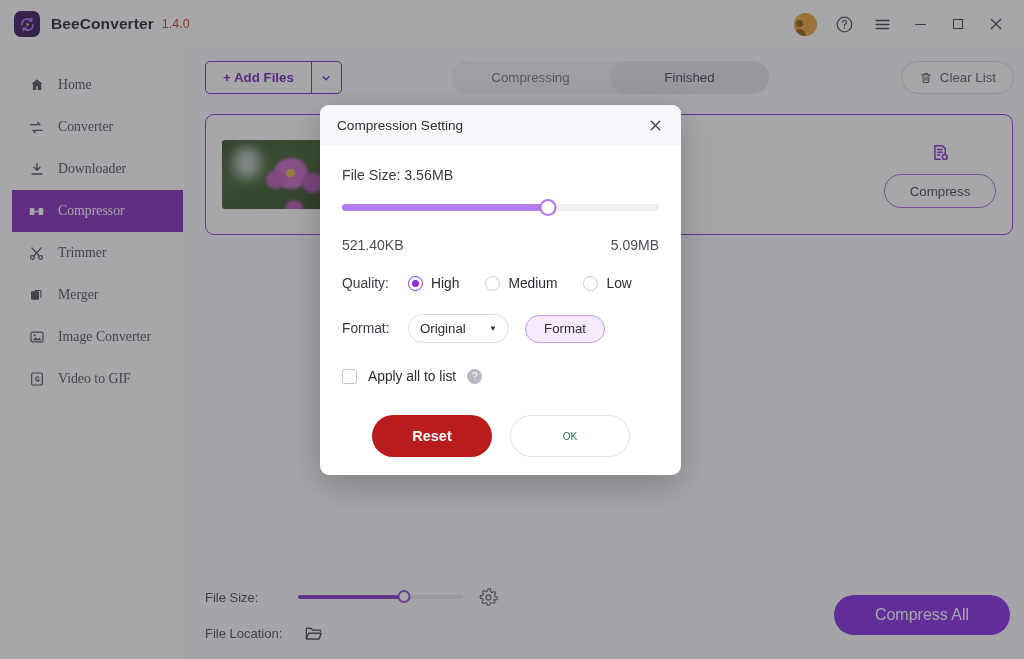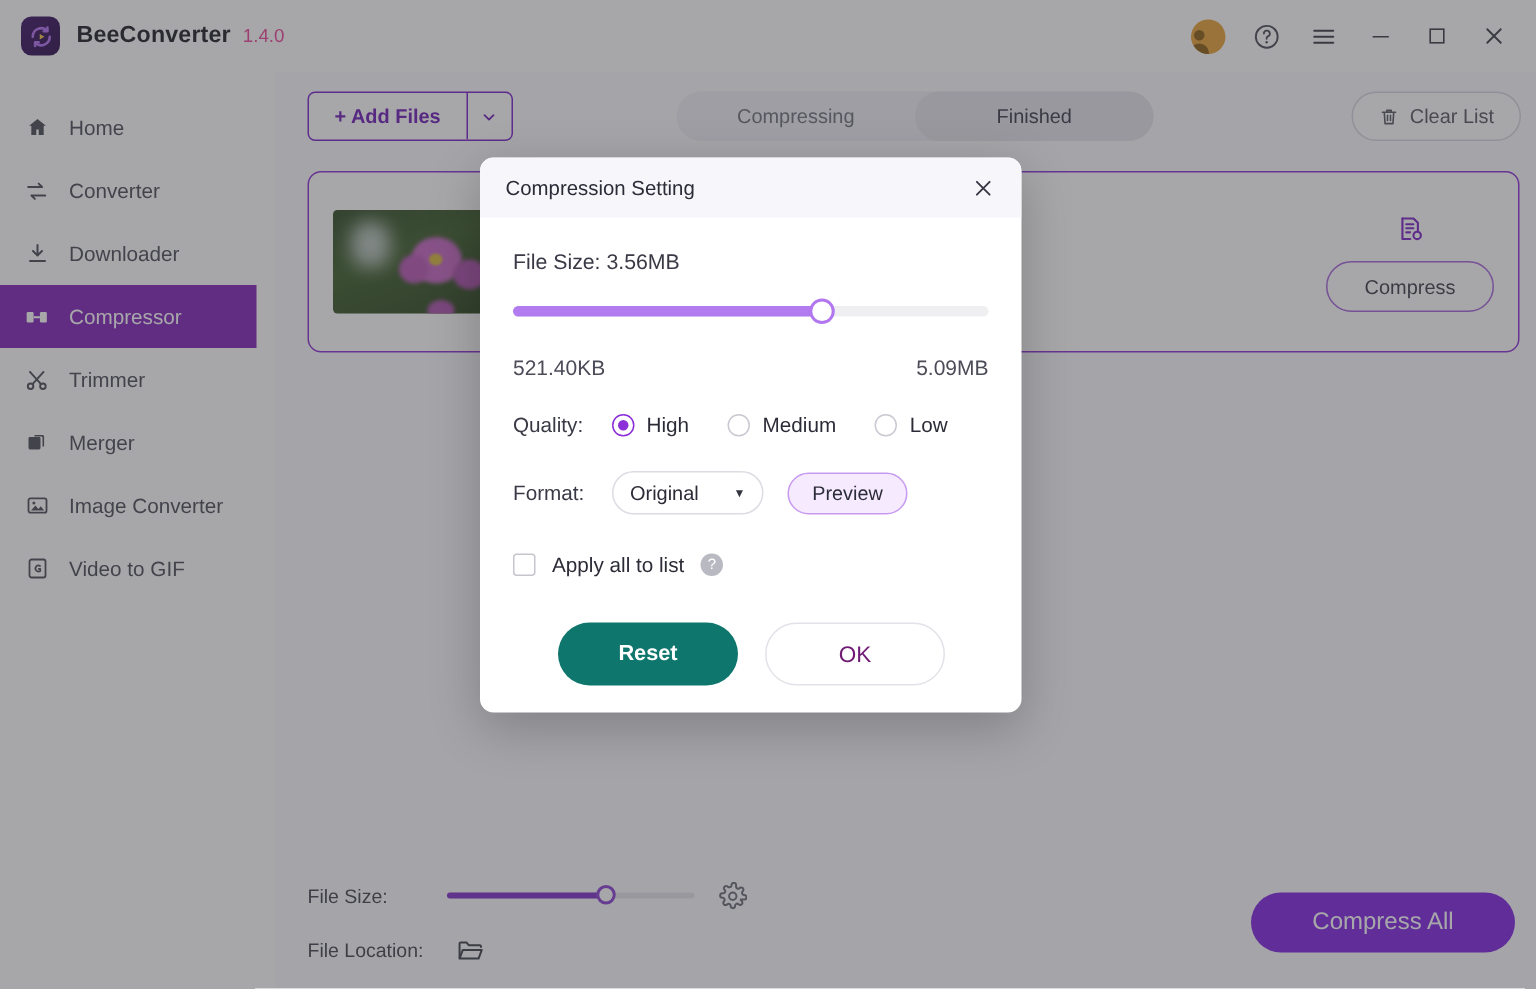--- a/index.html
+++ b/index.html
@@ -39,21 +39,21 @@
   .app-title {
     margin-left: 11px;
     font-size: 15.5px;
     font-weight: bold;
     color: #1c1c24;
     letter-spacing: .1px;
   }
   .app-version {
     margin-left: 8px;
     font-size: 12.5px;
-    color: #ec4899;
+    color: #c2410c;
   }
   .titlebar-right {
     margin-left: auto;
     display: flex;
     align-items: center;
     gap: 16px;
     padding-right: 17px;
   }
   .tb-icon {
     width: 22px; height: 22px;
@@ -75,24 +75,25 @@
   .avatar-body {
     width: 13px; height: 7px;
     border-radius: 7px 7px 0 0;
     background: #8a5c10;
     position: relative; left: -10px; top: 0px;
   }
 
   
   .sidebar {
     position: absolute;
-    left: 0; top: 48px;
+    left: 12px; top: 48px;
     width: 171px; height: 611px;
     background: #ffffff;
     padding-top: 16px;
+    font-family: Liberation Serif, serif;
   }
   .nav-item {
     height: 42px;
     display: flex;
     align-items: center;
     padding-left: 16px;
     gap: 13px;
     cursor: pointer;
     color: #4a4a55;
     font-size: 13.8px;
@@ -529,33 +530,33 @@
   }
   .modal-actions {
     display: flex;
     gap: 18px;
     margin-top: 31px;
     padding-left: 30px;
   }
   .btn-reset {
     width: 120px; height: 42px;
     border-radius: 22px;
-    background: #0f766e;
+    background: #b91c1c;
     color: #ffffff;
     font-size: 14.5px; font-weight: bold;
     display: flex; align-items: center; justify-content: center;
     cursor: pointer;
   }
   .btn-ok {
     width: 120px; height: 42px;
     border-radius: 22px;
     background: #ffffff;
     border: 1.2px solid #e2e2e9;
-    color: #701a75;
-    font-size: 15px;
+    color: #15803d;
+    font-size: 10px;
     display: flex; align-items: center; justify-content: center;
     cursor: pointer;
   }
 </style>
 </head>
 <body>
 
 <div id="app">
 
   <div class="titlebar">
@@ -820,21 +821,21 @@
           </div>
         </div>
       </div>
 
       <div class="row">
         <div class="row-label">Format:</div>
         <div class="select-box">
           <span>Original</span>
           <span class="select-caret">▼</span>
         </div>
-        <div class="preview-btn">Preview</div>
+        <div class="preview-btn">Format</div>
       </div>
 
       <div class="check-row">
         <span class="checkbox"></span>
         <span class="check-label">Apply all to list</span>
         <span class="help-icon">?</span>
       </div>
 
       <div class="modal-actions">
         <div class="btn-reset">Reset</div>

